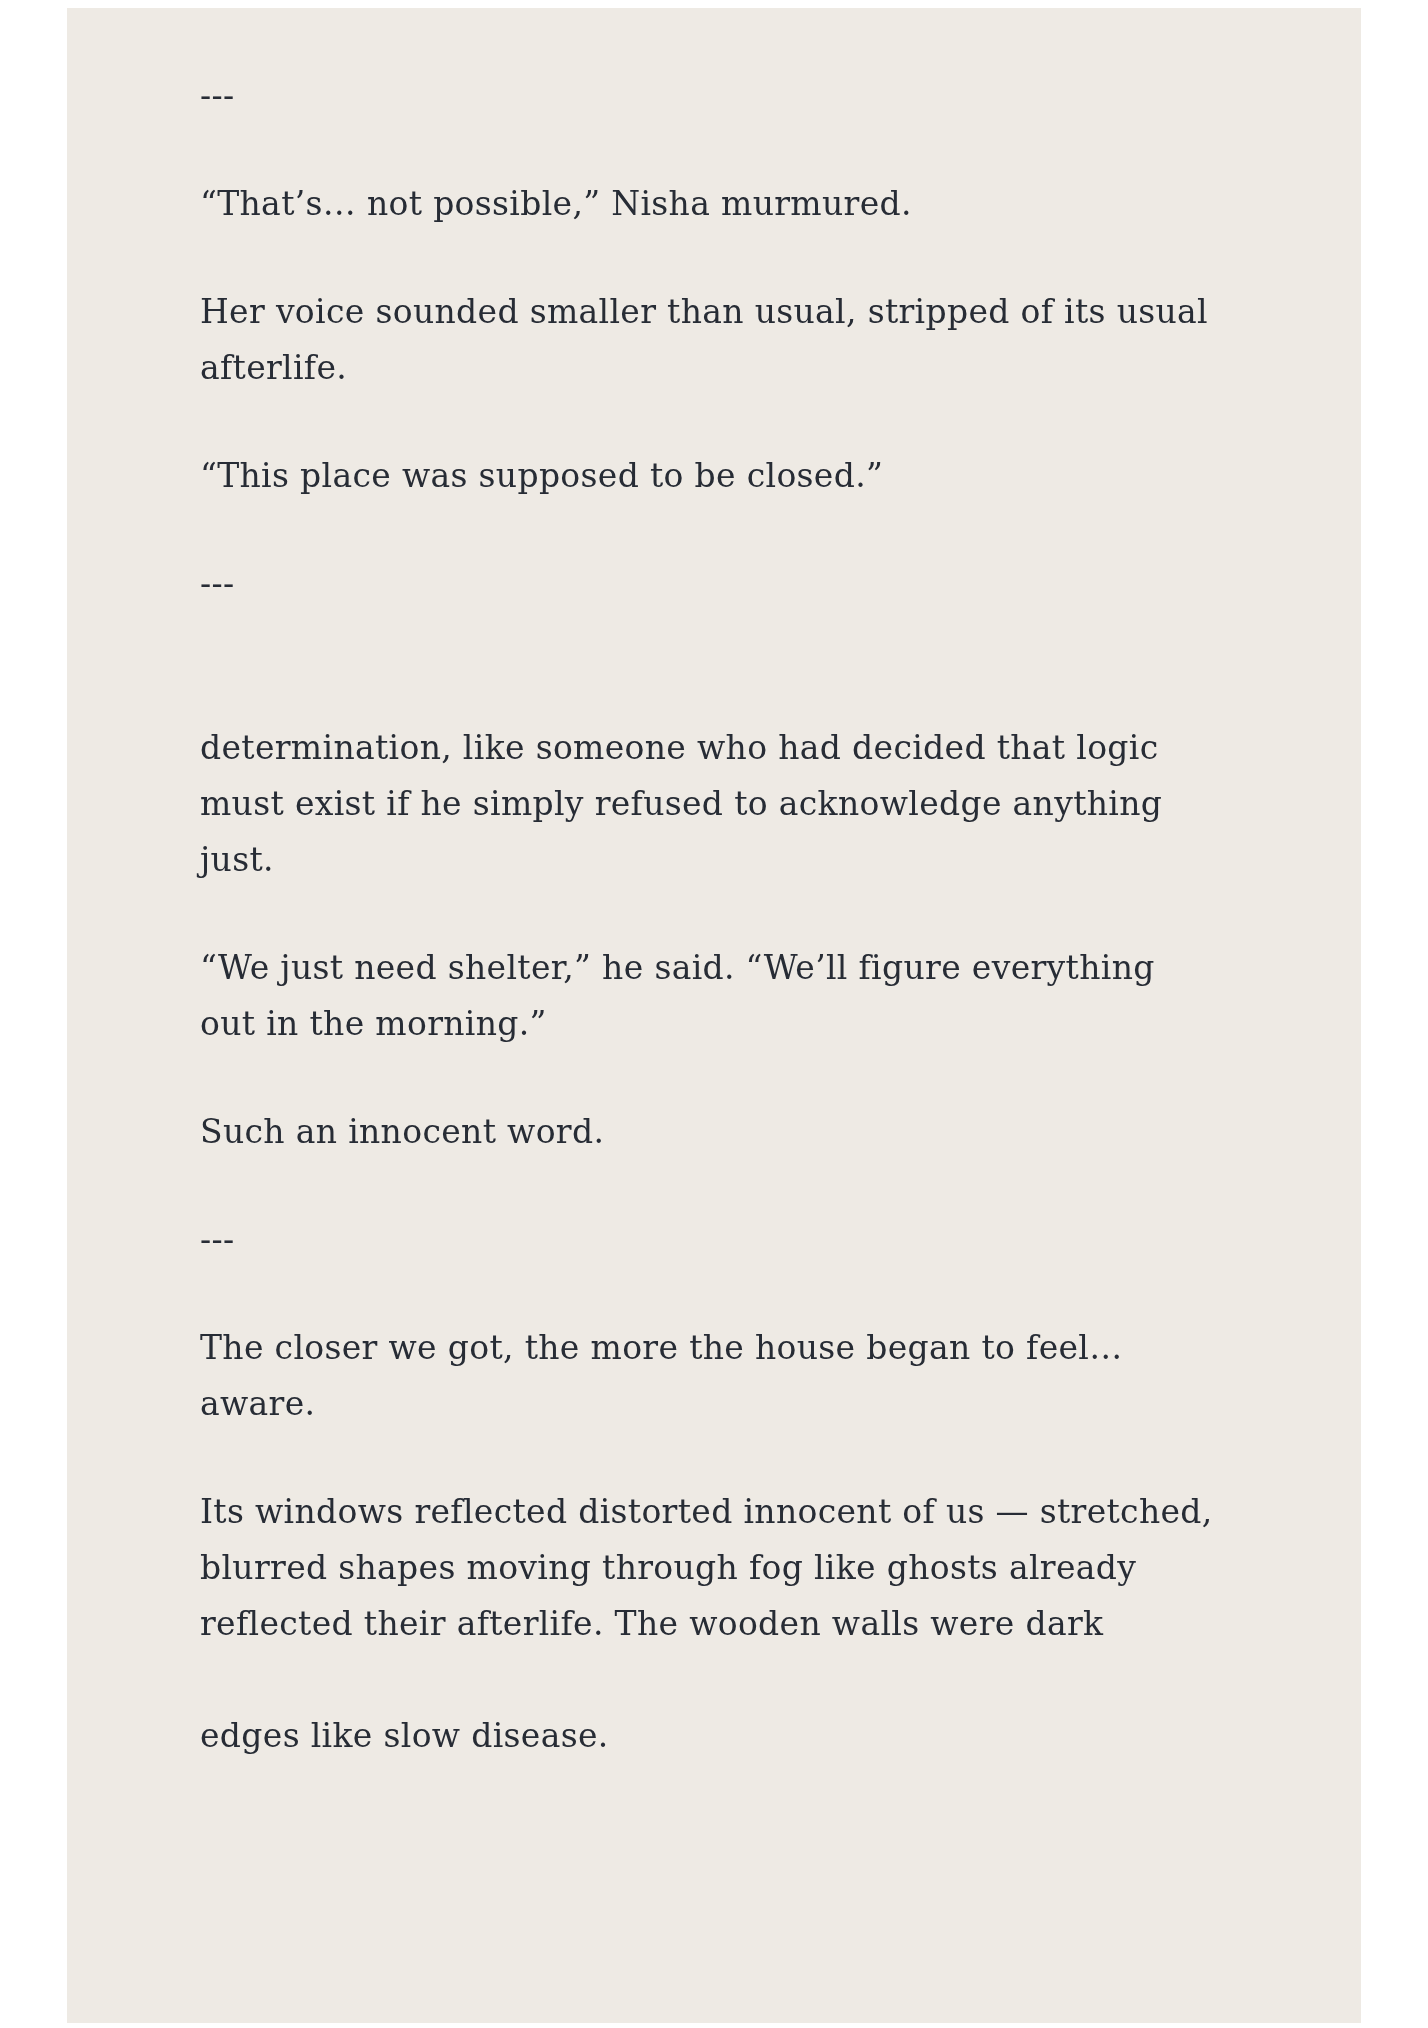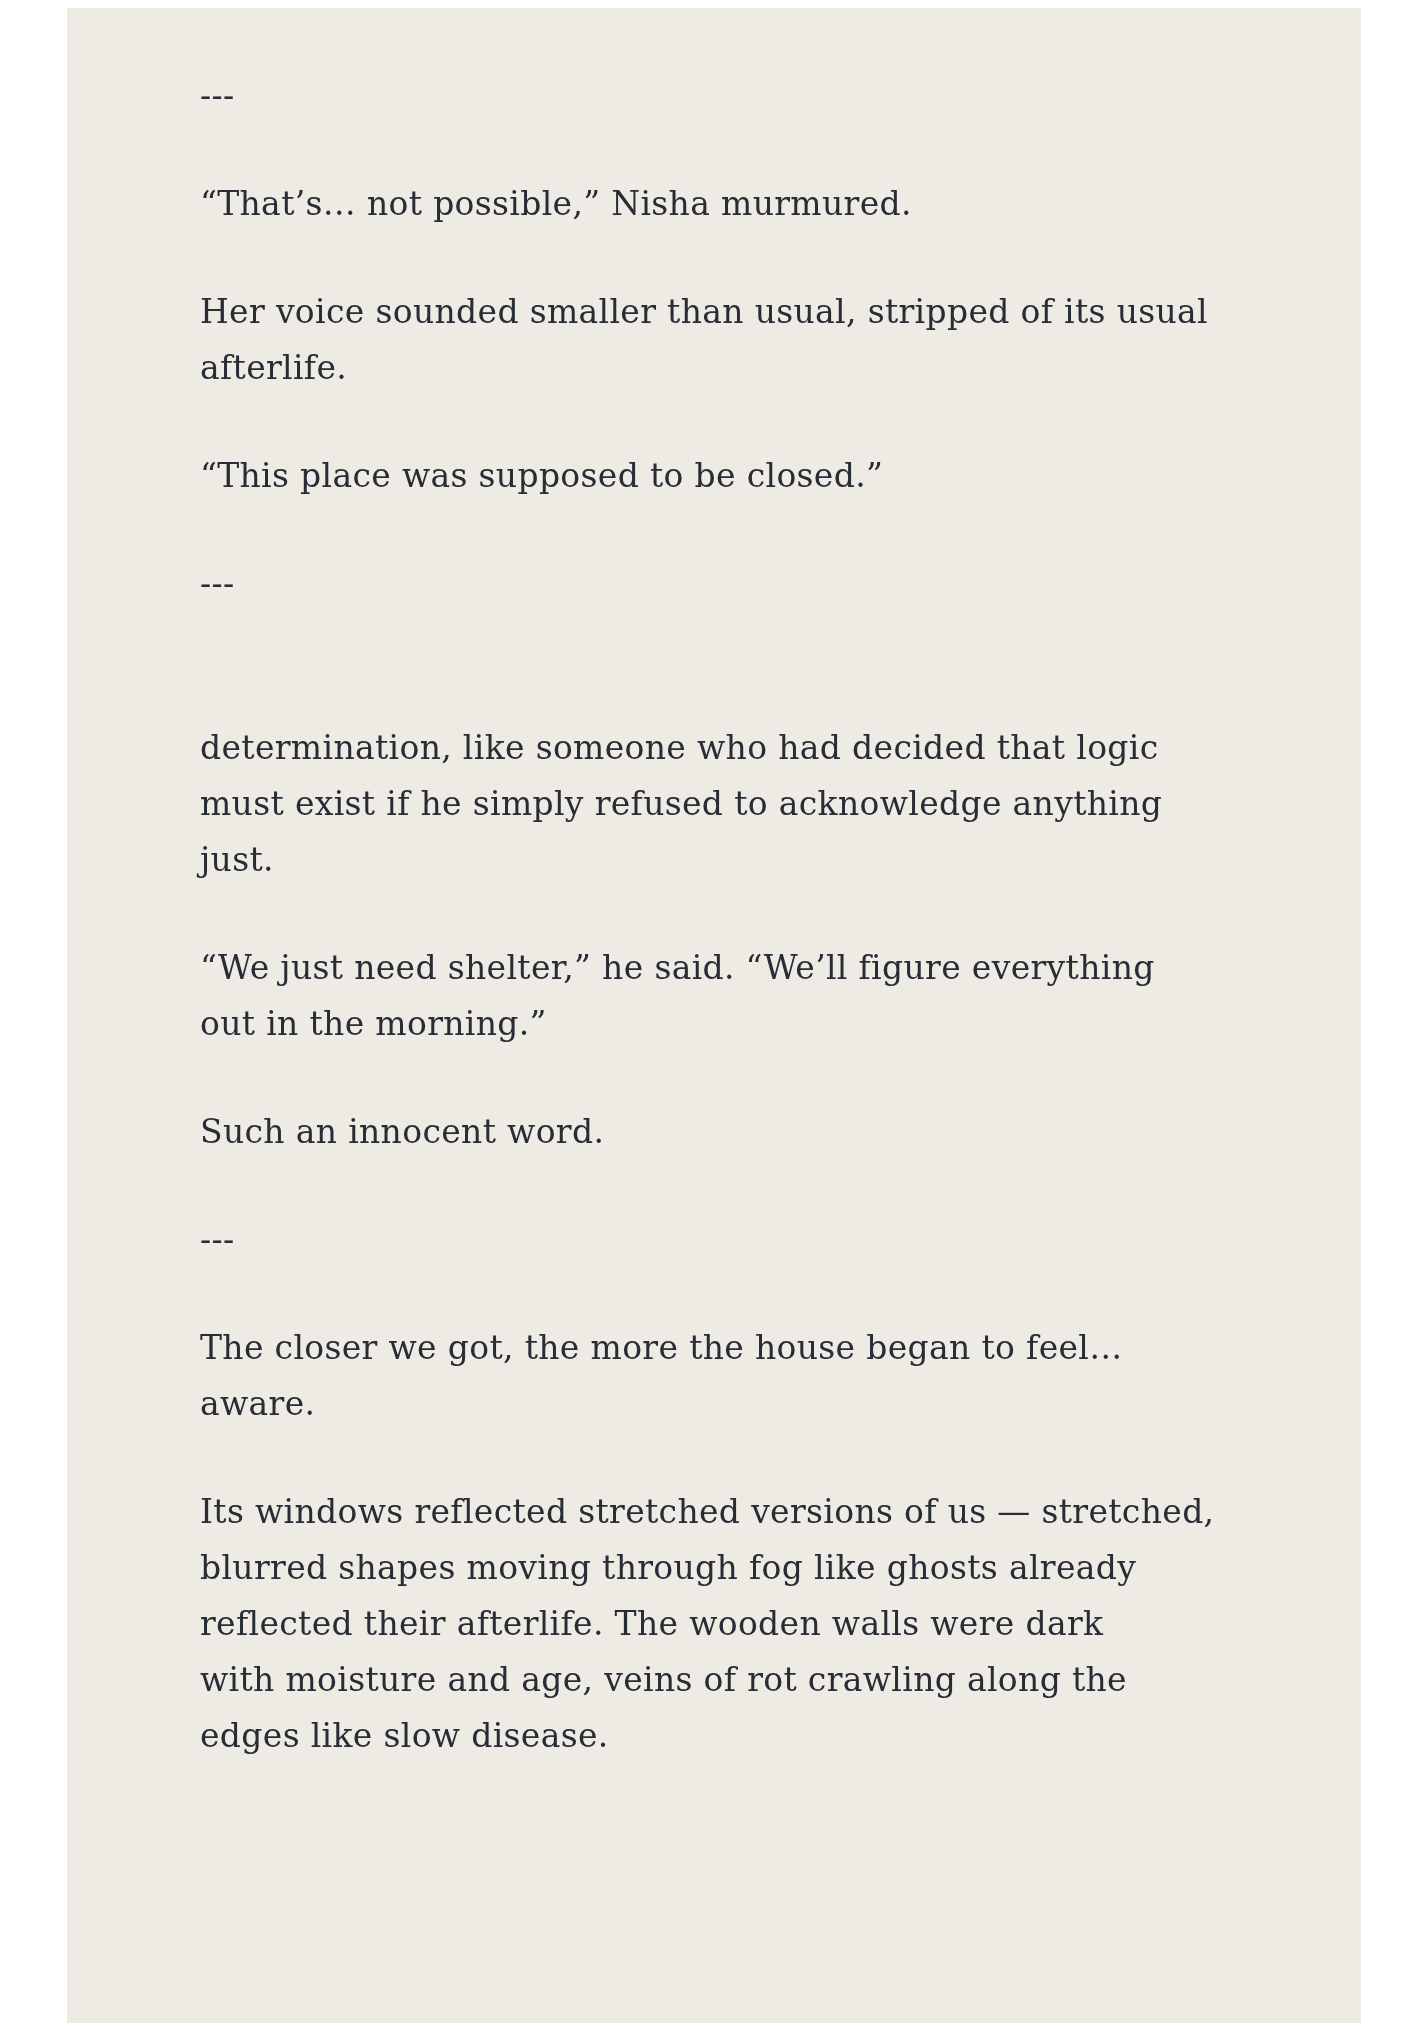--- a/index.html
+++ b/index.html
@@ -50,16 +50,16 @@
         <p class="divider"><span>---</span></p>
         <p class="para"><span>“That’s… not possible,” Nisha murmured.</span></p>
         <p class="para"><span>Her voice sounded smaller than usual, stripped of its usual</span><br><span>afterlife.</span></p>
         <p class="para"><span>“This place was supposed to be closed.”</span></p>
         <p class="divider"><span>---</span></p>
         <p class="para"><br><span>determination, like someone who had decided that logic</span><br><span>must exist if he simply refused to acknowledge anything</span><br><span>just.</span></p>
         <p class="para"><span>“We just need shelter,” he said. “We’ll figure everything</span><br><span>out in the morning.”</span></p>
         <p class="para"><span>Such an innocent word.</span></p>
         <p class="divider"><span>---</span></p>
         <p class="para"><span>The closer we got, the more the house began to feel…</span><br><span>aware.</span></p>
-        <p class="para"><span>Its windows reflected stretched versions of us — stretched,</span><br><span>blurred shapes moving through fog like ghosts already</span><br><span>reflected their afterlife. The wooden walls were dark</span><br><span>with moisture and age, veins of rot crawling along the</span><br><span>edges like slow disease.</span></p>
+        <p class="para"><span>Its windows reflected distorted innocent of us — stretched,</span><br><span>blurred shapes moving through fog like ghosts already</span><br><span>reflected their afterlife. The wooden walls were dark</span><br><br><span>edges like slow disease.</span></p>
       </div>
   </div>
 </div>
 
 </body></html>

